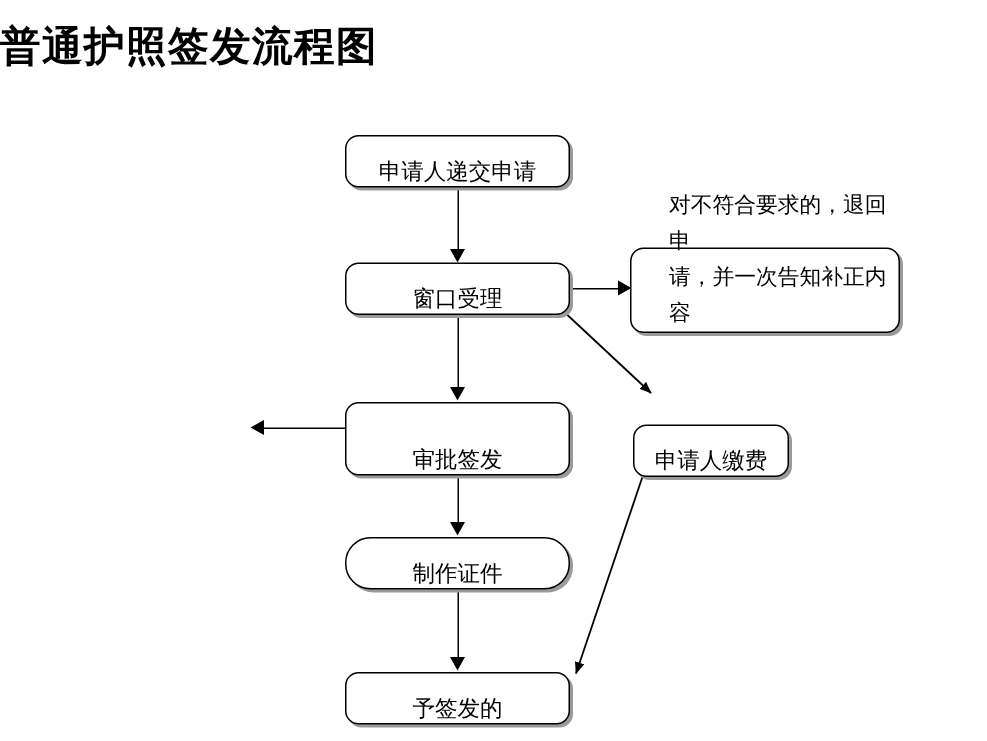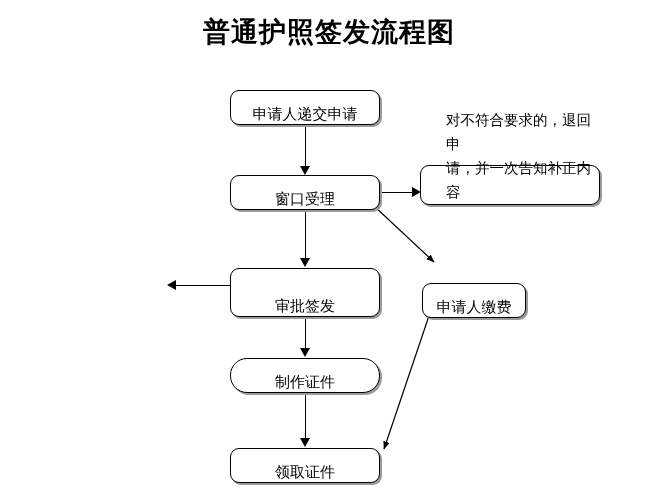--- a/index.html
+++ b/index.html
@@ -16,21 +16,21 @@
     height: 494px;
     background: #ffffff;
     overflow: hidden;
   }
   
   .title {
     position: absolute;
     left: 0;
     top: 14px;
     width: 658px;
-    text-align: center;
+    text-align: left;
     font-size: 27px;
     font-weight: bold;
     color: #000000;
     letter-spacing: 1px;
     line-height: 36px;
     white-space: nowrap;
   }
   
   .node {
     position: absolute;
@@ -139,35 +139,35 @@
   </svg>
 
   <div class="node" style="left:230px; top:90px; width:150px; height:35px;">
     <span class="node-label">申请人递交申请</span>
   </div>
 
   <div class="node" style="left:230px; top:175px; width:150px; height:35px;">
     <span class="node-label">窗口受理</span>
   </div>
 
-  <div class="node note" style="left:420px; top:165px; width:180px; height:40px;padding-left:25px;">
+  <div class="node note" style="left:420px; top:165px; width:180px; height:57px;padding-left:25px;">
     <span class="node-label">对不符合要求的，退回申
 请，并一次告知补正内容</span>
   </div>
 
   <div class="node" style="left:230px; top:268px; width:150px; height:49px;">
     <span class="node-label">审批签发</span>
   </div>
 
 
   <div class="node" style="left:422px; top:283px; width:104px; height:35px;">
     <span class="node-label">申请人缴费</span>
   </div>
 
   <div class="node" style="left:230px; top:358px; width:150px; height:35px;border-radius:17px;">
     <span class="node-label">制作证件</span>
   </div>
 
   <div class="node" style="left:230px; top:448px; width:150px; height:35px;">
-    <span class="node-label">领取证件</span>
+    <span class="node-label">予签发的</span>
   </div>
 
 </div>
 
 </body></html>

